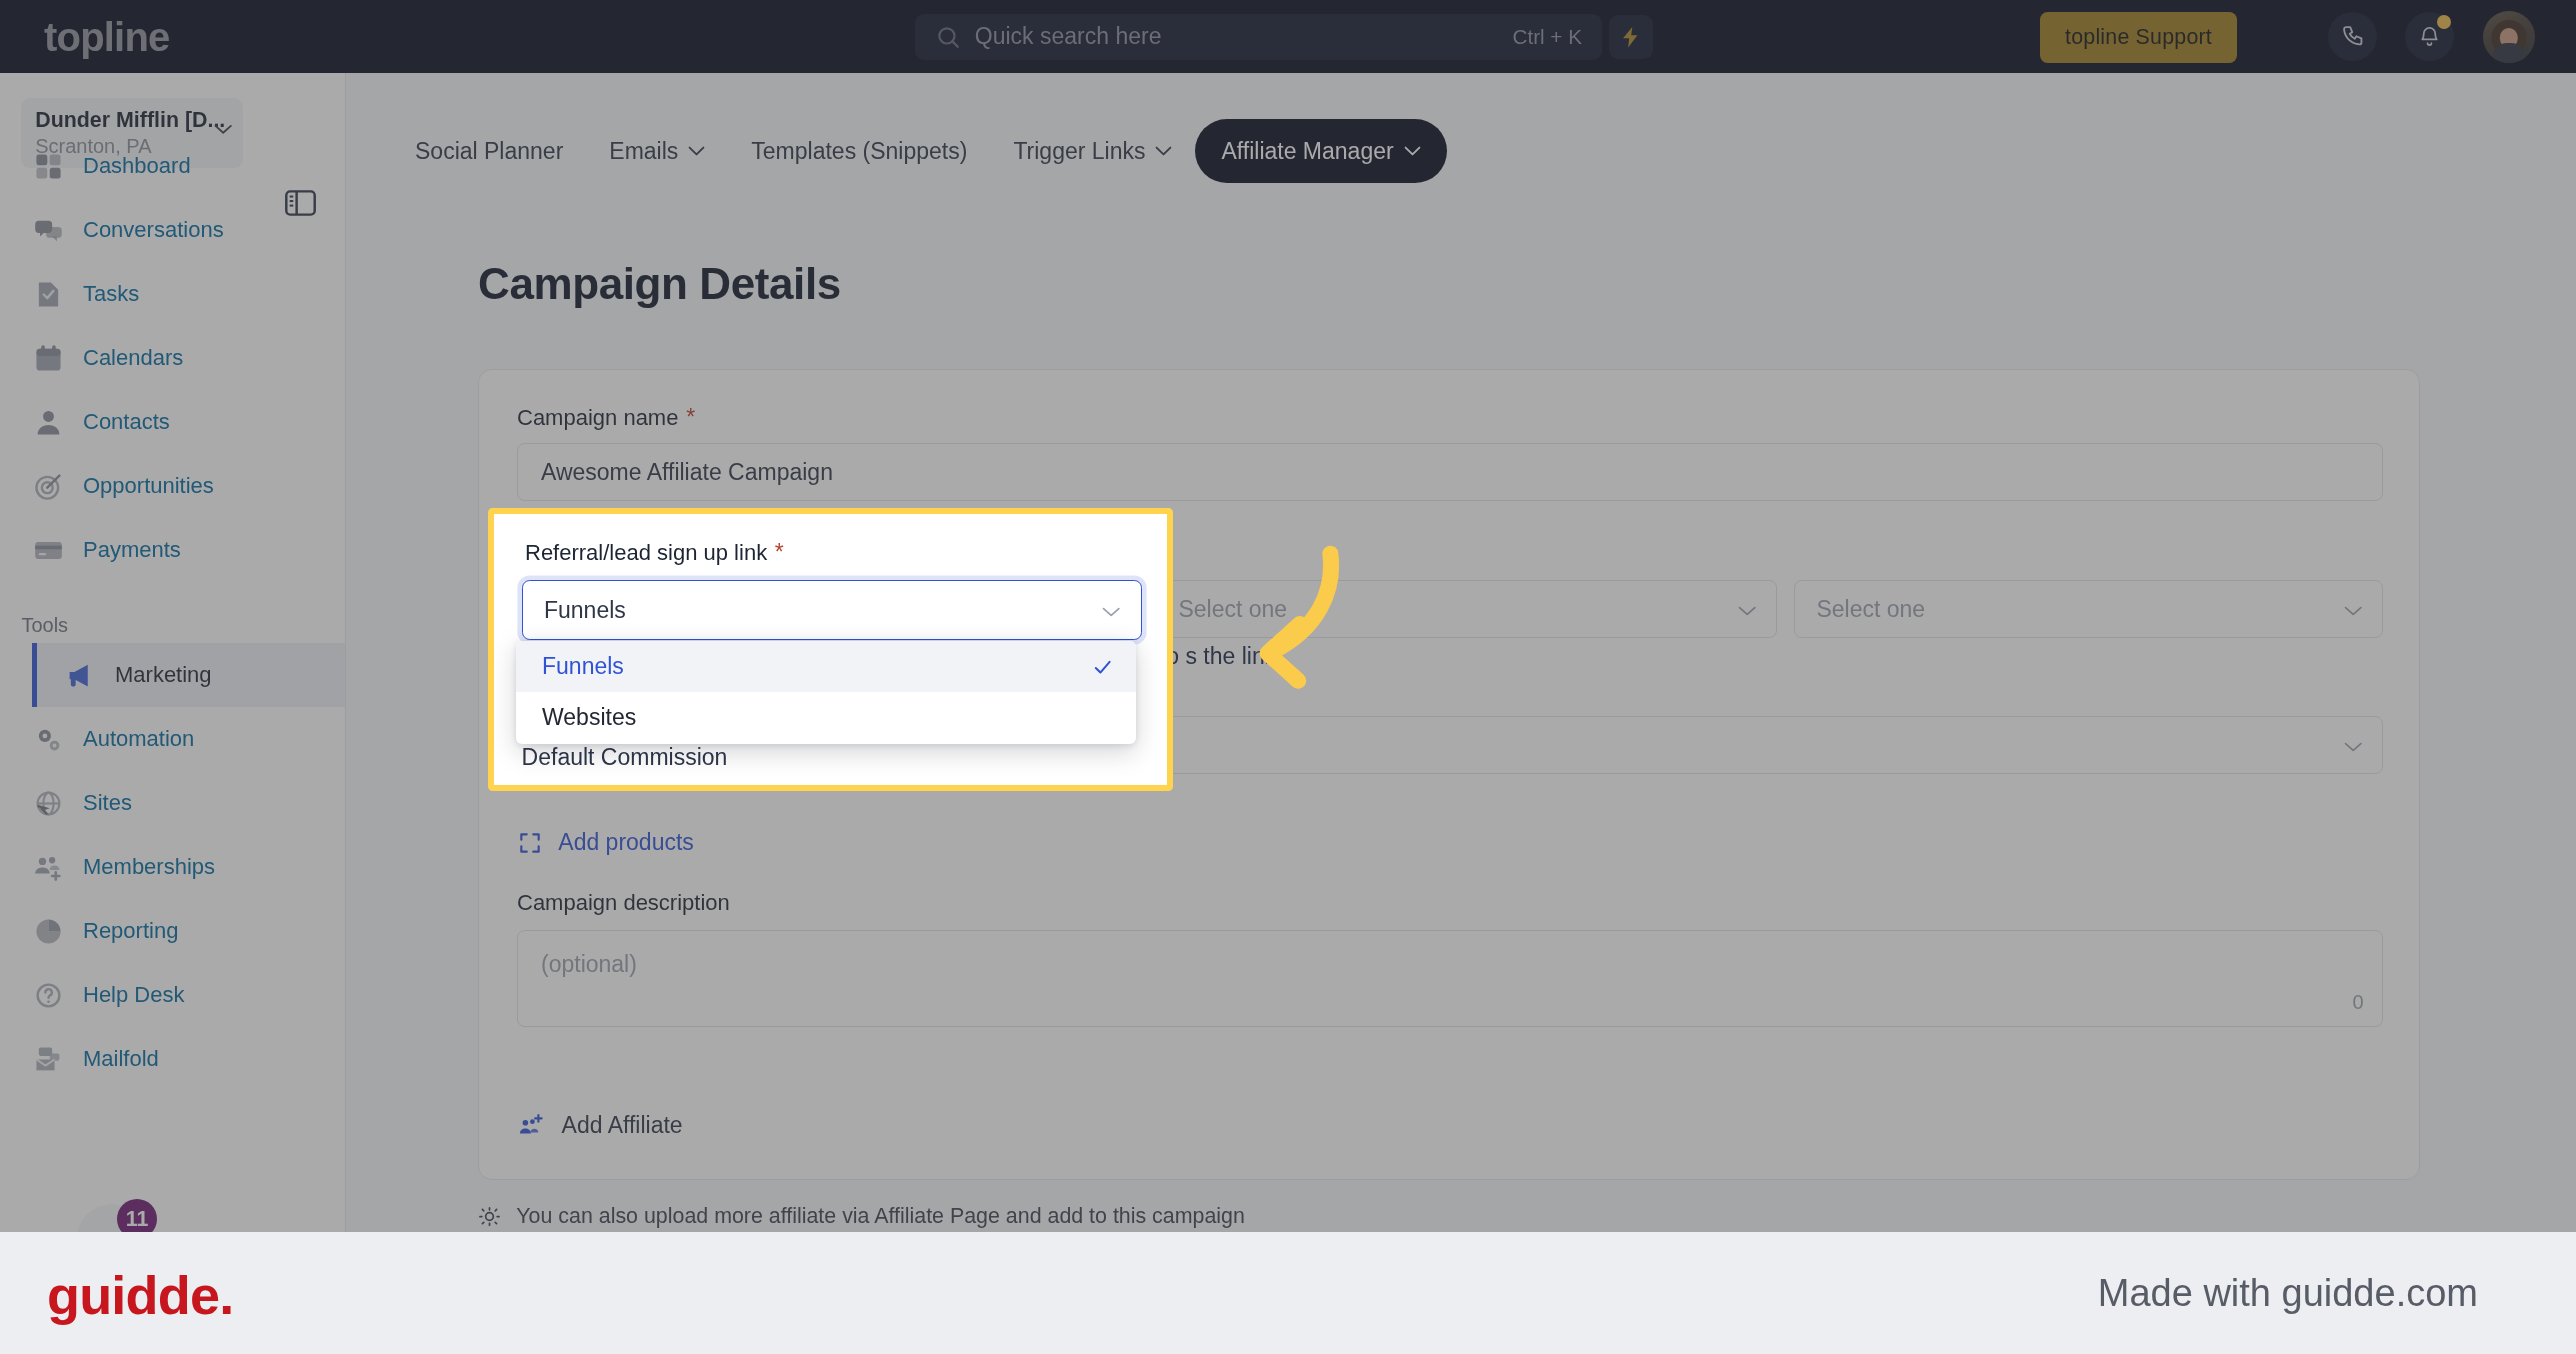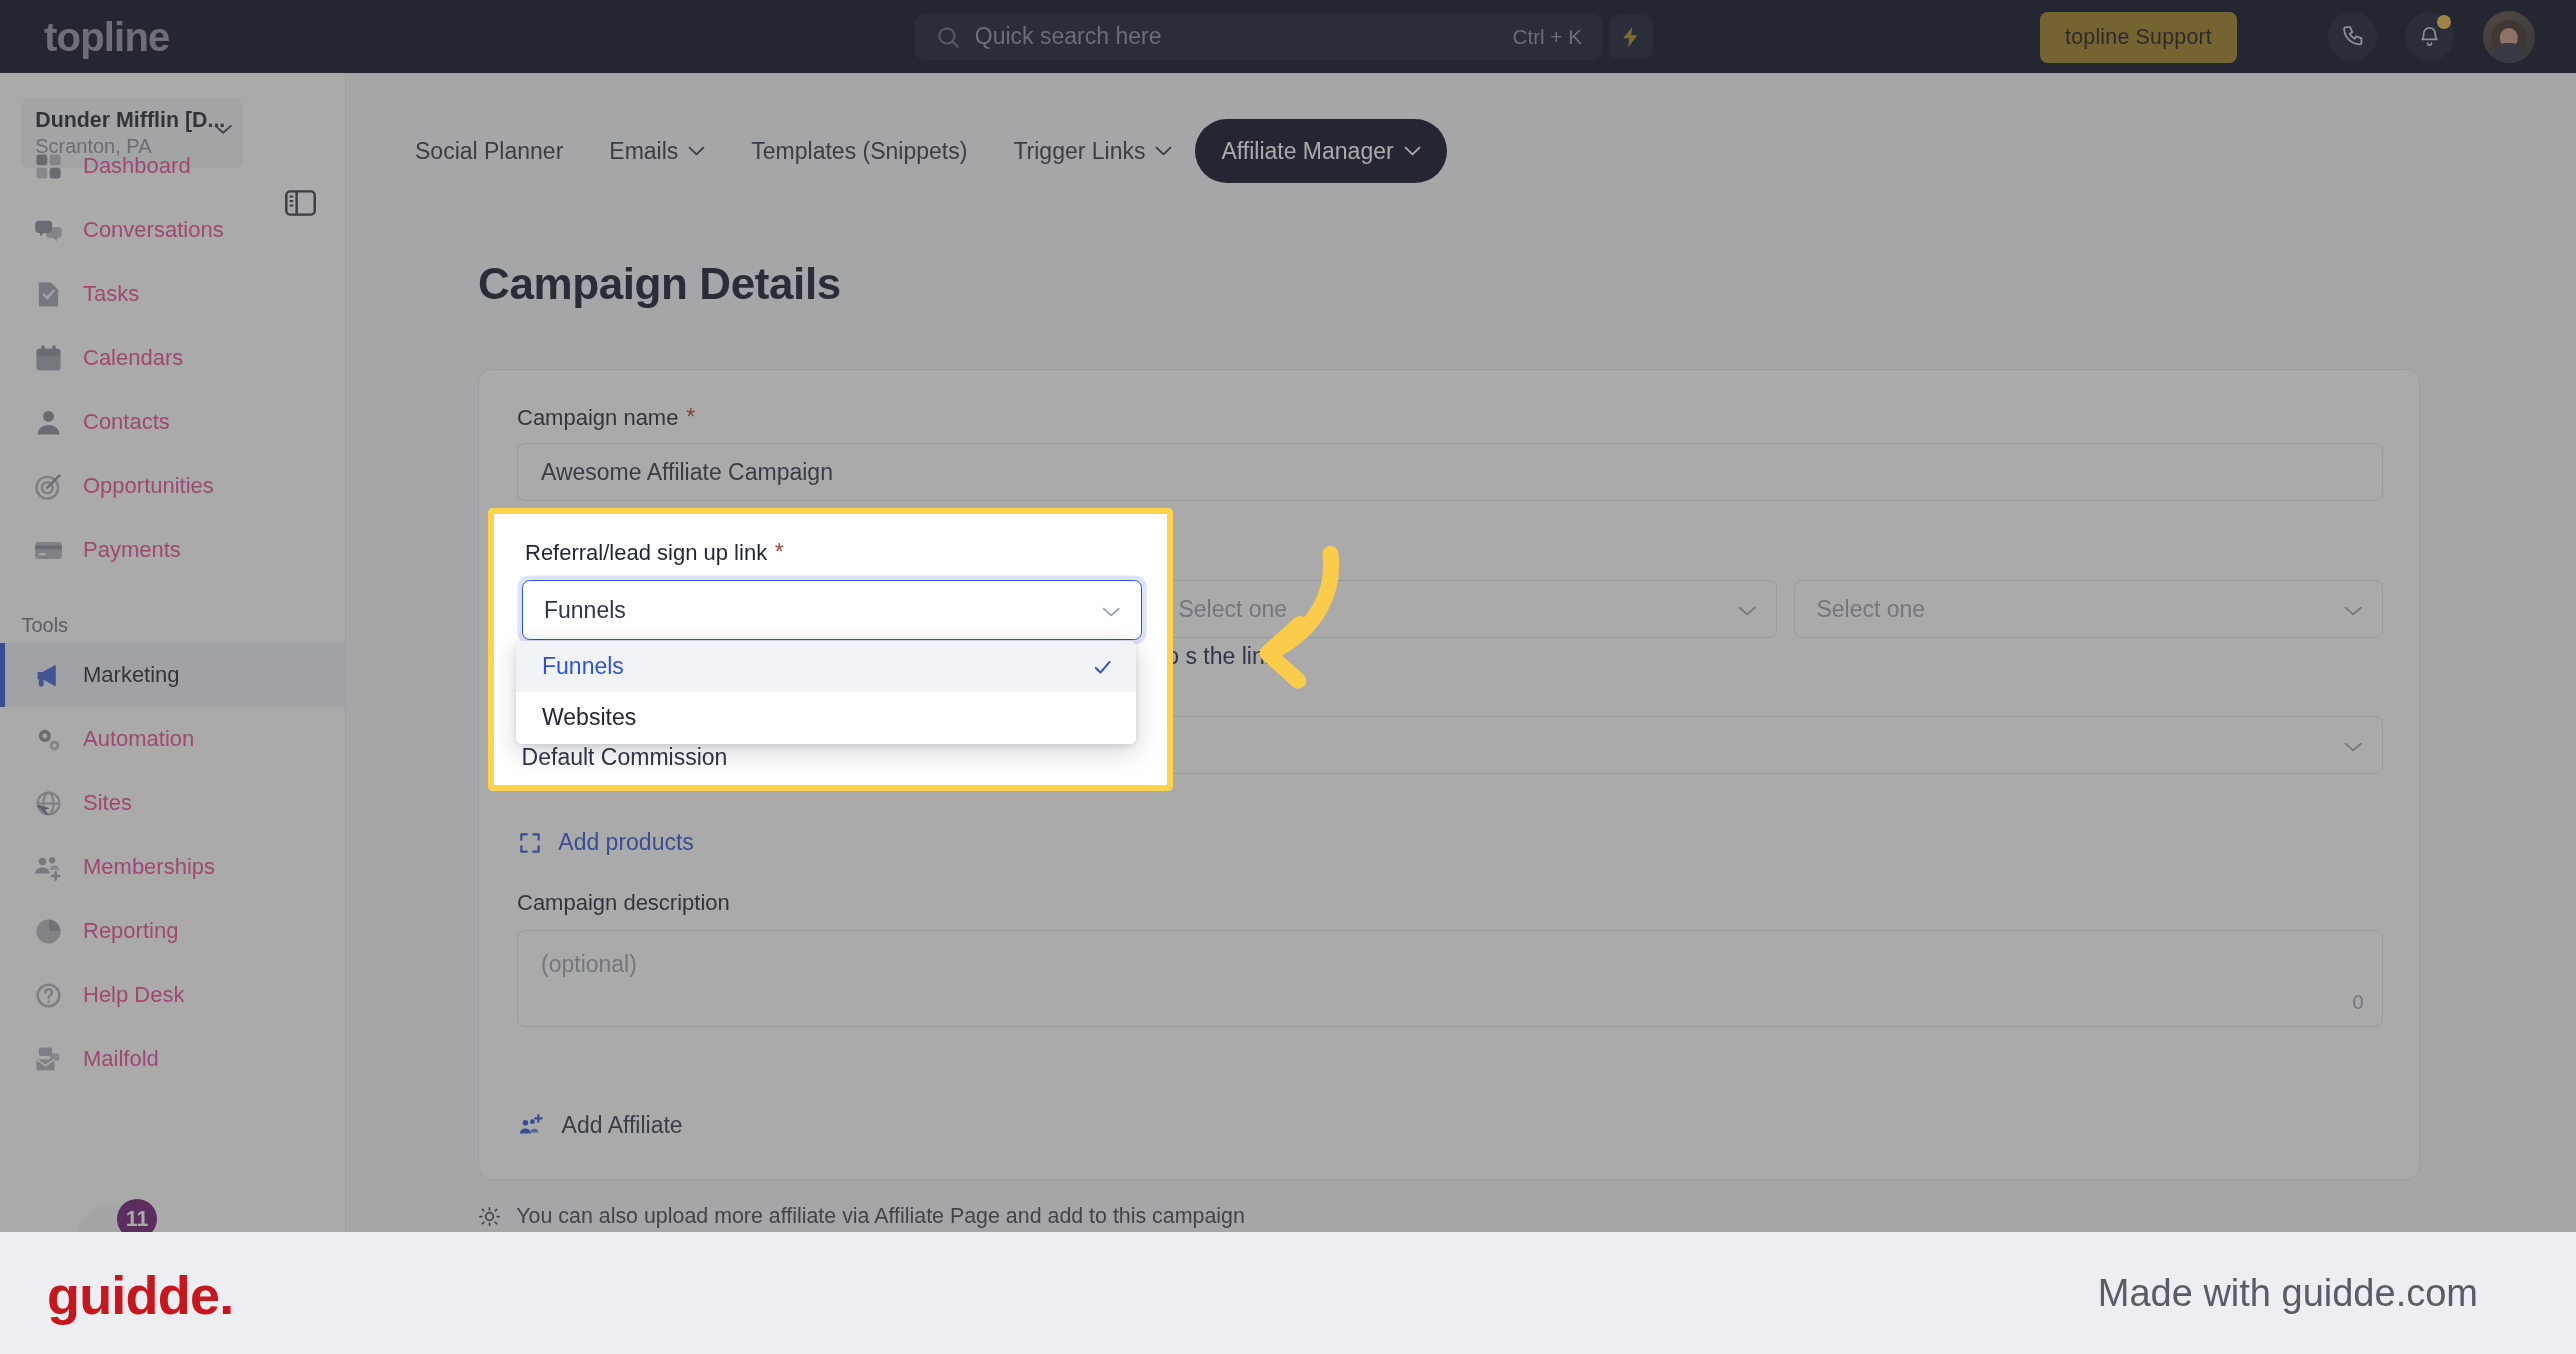--- a/index.html
+++ b/index.html
@@ -121,22 +121,22 @@
   }
   .sb-group {
     font-size: 20px; color: #6b7280;
     padding-left: 21.4px; margin-top: 32px; margin-bottom: 6.1px;
   }
   .sb-item {
     position: relative;
     height: 64px; display: flex; align-items: center;
     padding-left: 34px; gap: 20px;
   }
-  .sb-item .lbl { font-size: 22px; color: #ec4899; }
-  .sb-item.active { background: #eef0f5; }
+  .sb-item .lbl { font-size: 22px; color: #0369a1; }
+  .sb-item.active { background: #eef0f5; margin-left: 32px; }
   .sb-item.active::before {
     content: ""; position: absolute; left: 0; top: 0;
     width: 5.4px; height: 100%; background: #2f53d6;
   }
   .sb-item.active .lbl { color: #1d2433; font-weight: 500; }
   .sb-ico { width: 29px; height: 29px; flex: 0 0 29px; opacity: .72; }
   .sb-ico.mkt { opacity: 1; }
   .mailfold-logo {
     position: absolute; left: 77px; top: 1131px;
     width: 70px; height: 70px; border-radius: 50%;

